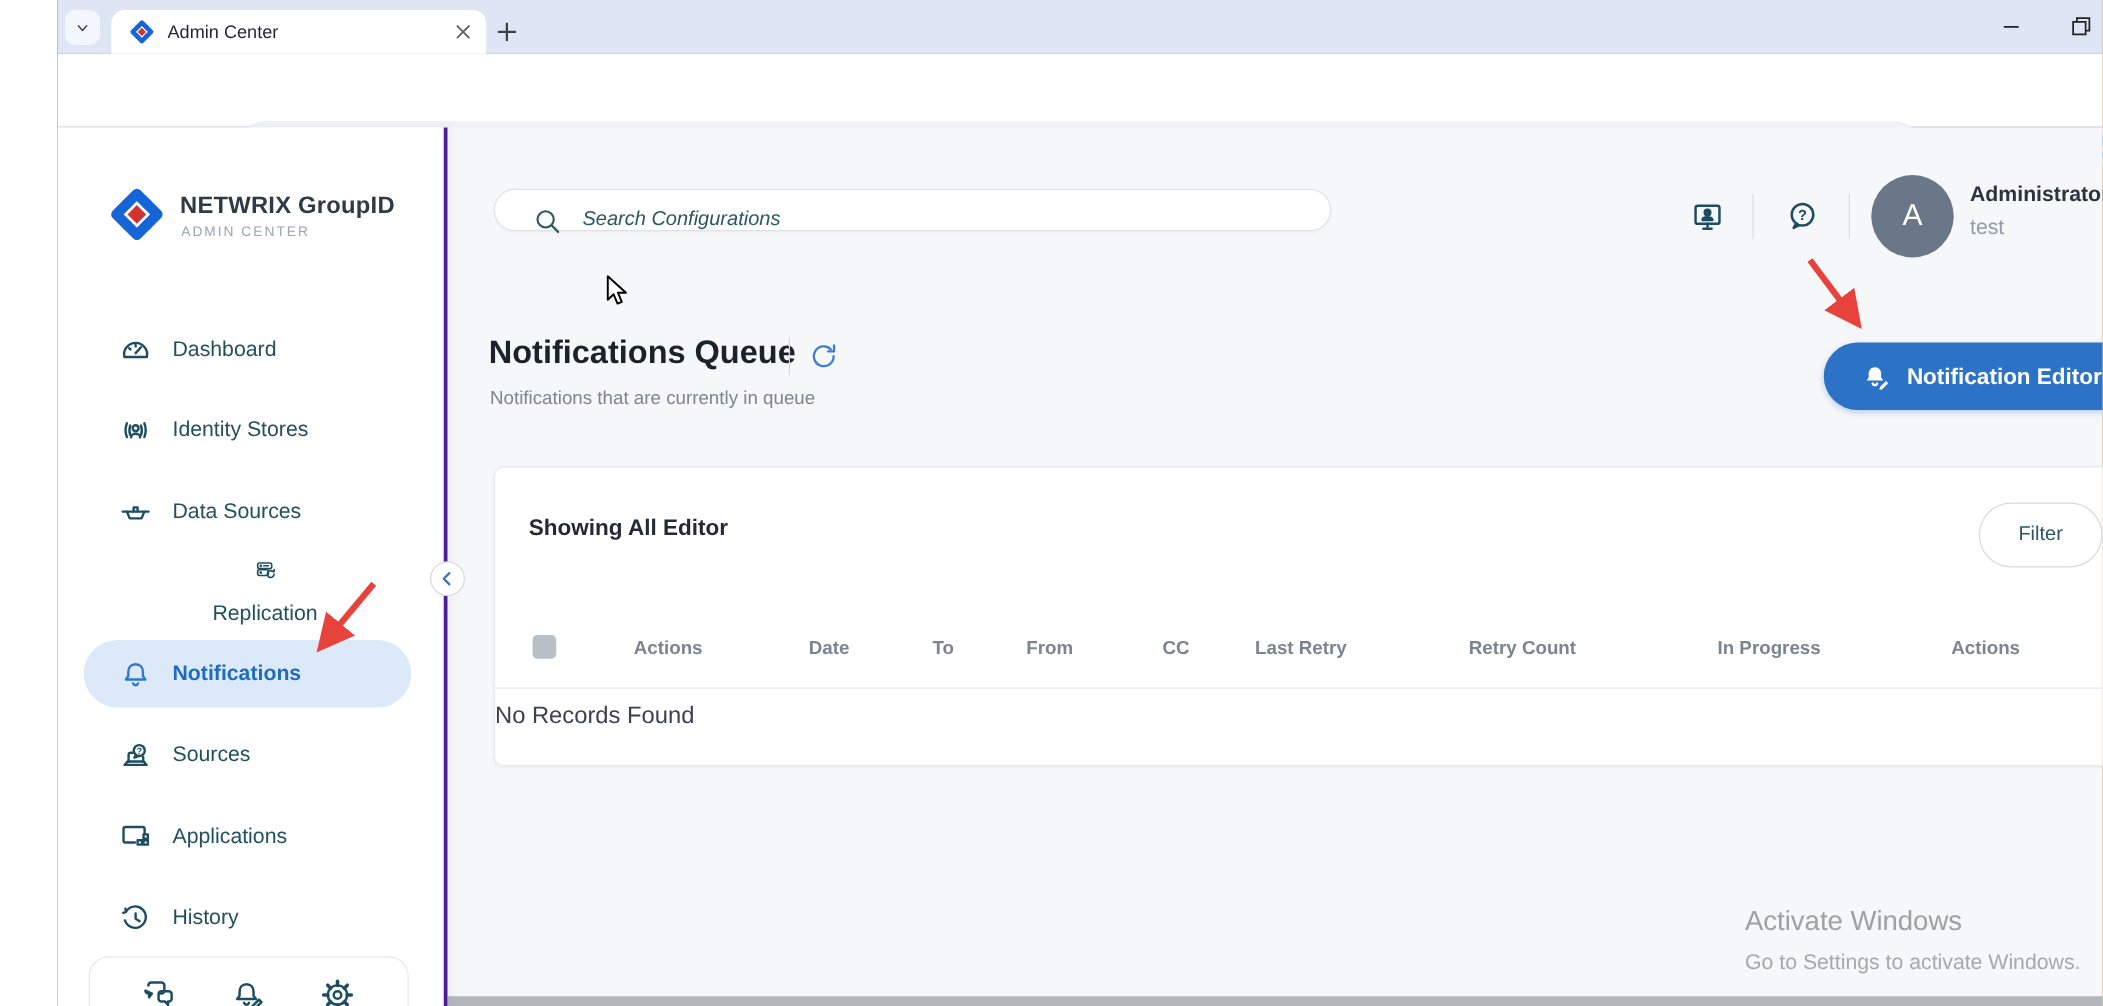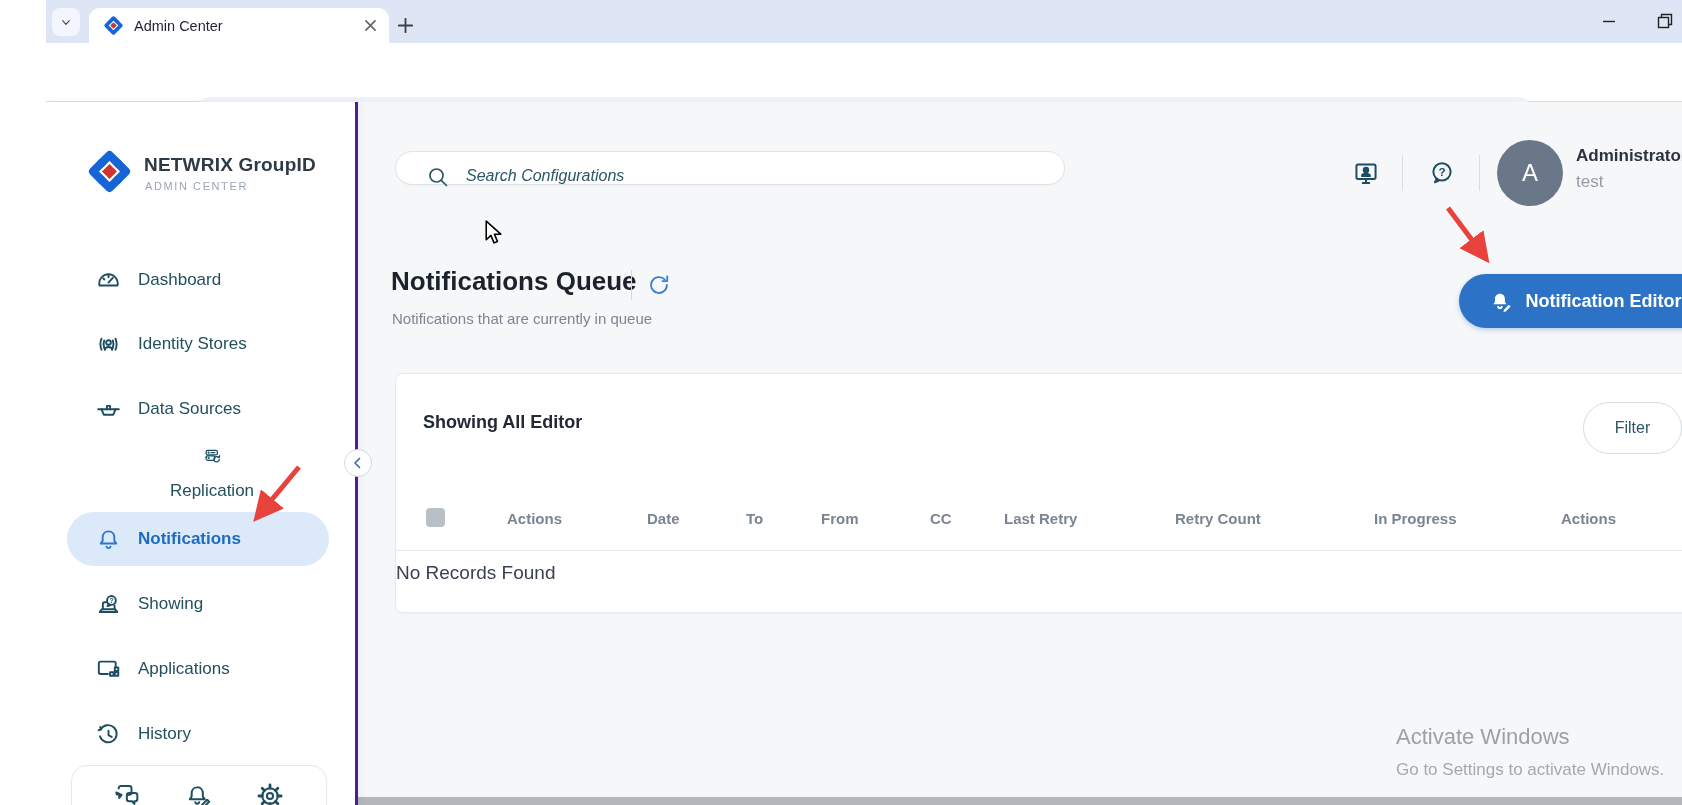--- a/index.html
+++ b/index.html
@@ -255,21 +255,21 @@
       </div>
       <div class="navitem" style="top:475px;">
         <svg class="ic" width="27" height="27" viewBox="0 0 24 24">
           <path d="M4.2,18.6 h15.6 l-2,-2.4 h-11.6 z"></path>
             <path d="M7,16.2 v-4.6 a1.6,1.6 0 0 1 1.6,-1.6 h1.4"></path>
             <path d="M17.4,13 v3.2"></path>
           <circle cx="14.6" cy="8.4" r="3.9"></circle>
             <path d="M12.2,11.5 l-1.1,1.9 2.2,-0.7"></path>
           <text x="14.6" y="10.6" font-size="6.5" font-weight="bold" text-anchor="middle" fill="currentColor" stroke="none">?</text>
         </svg>
-        <span class="lbl">Showing</span>
+        <span class="lbl">Sources</span>
       </div>
       <div class="navitem" style="top:540px;">
         <svg class="ic" width="27" height="27" viewBox="0 0 24 24">
           <path d="M18.4,10 V6.5 a1.5,1.5 0 0 0 -1.5,-1.5 h-12 a1.5,1.5 0 0 0 -1.5,1.5 v8 a1.5,1.5 0 0 0 1.5,1.5 h6.6"></path>
           <rect x="13.4" y="14.4" width="3.1" height="3.1"></rect>
             <rect x="17.6" y="14.4" width="3.1" height="3.1"></rect>
             <rect x="17.6" y="10.2" width="3.1" height="3.1"></rect>
         </svg>
         <span class="lbl">Applications</span>
       </div>

